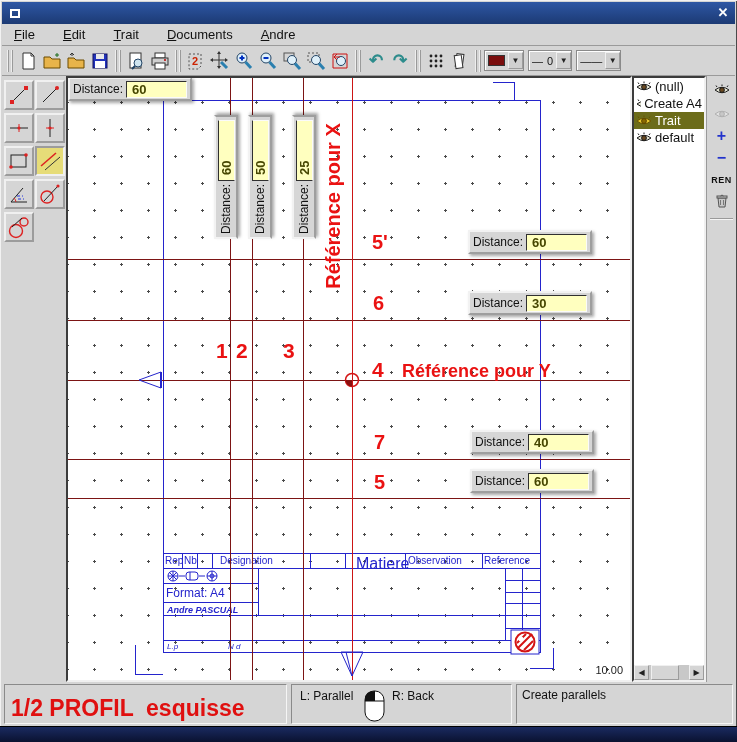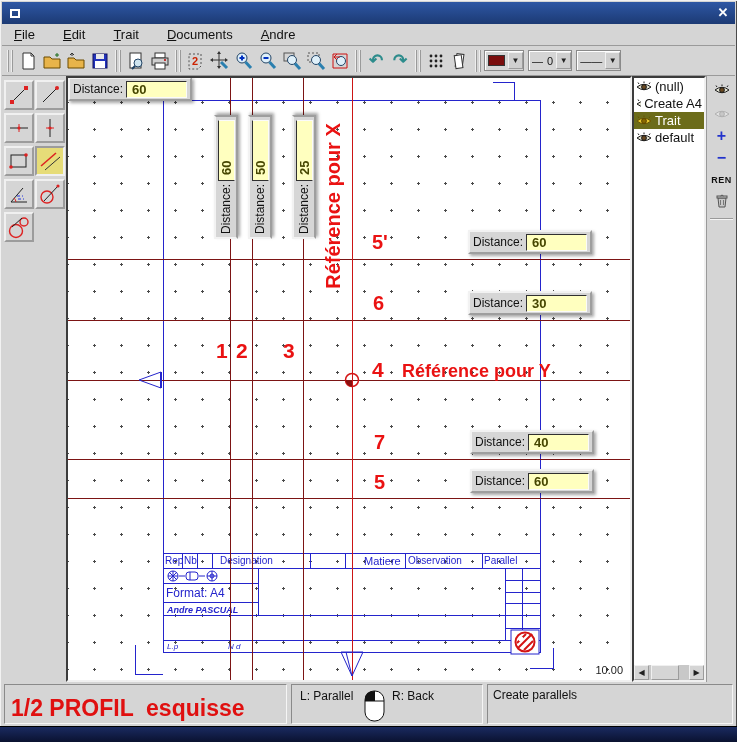--- a/index.html
+++ b/index.html
@@ -336,23 +336,23 @@
         <div class="bl" style="left:437px;top:490px;width:1px;height:72px"></div>
         <div class="bl" style="left:454px;top:490px;width:1px;height:72px"></div>
         <div class="bl" style="left:437px;top:502px;width:35px;height:1px"></div>
         <div class="bl" style="left:437px;top:514px;width:35px;height:1px"></div>
         <div class="bl" style="left:437px;top:525px;width:35px;height:1px"></div>
         <div class="bl" style="left:437px;top:550px;width:35px;height:1px"></div>
 
         <span class="tb-text" style="left:97px;top:477px;font-size:10px">Rep</span>
         <span class="tb-text" style="left:116px;top:477px;font-size:10px">Nb</span>
         <span class="tb-text" style="left:152px;top:477px;font-size:10px">Designation</span>
-        <span class="tb-text" style="left:296px;top:477px;font-size:11px">Matiere</span>
+        <span class="tb-text" style="left:288px;top:477px;font-size:16px">Matiere</span>
         <span class="tb-text" style="left:340px;top:477px;font-size:10px">Observation</span>
-        <span class="tb-text" style="left:416px;top:477px;font-size:10px">Parallel</span>
+        <span class="tb-text" style="left:416px;top:477px;font-size:10px">Reference</span>
         <svg style="position:absolute;left:98px;top:492px" width="86" height="12">
           <g stroke="#2424cc" fill="none">
               <circle cx="7" cy="6" r="5"></circle>
               <path d="M3,2 L11,10 M11,2 L3,10 M2,6 h10 M7,1 v10"></path>
               <line x1="13" y1="6" x2="19" y2="6"></line>
               <rect x="20" y="2" width="12" height="8" rx="3"></rect>
               <line x1="24" y1="2" x2="24" y2="10"></line>
               <line x1="33" y1="6" x2="39" y2="6"></line>
               <circle cx="46" cy="6" r="5"></circle>
               <path d="M41,6 h10 M46,1 v10"></path>
@@ -517,21 +517,21 @@
           </svg>
         </span>
       <div style="position:absolute;left:3px;top:142px;width:23px;height:2px;border-top:1px solid #9a9a9a;border-bottom:1px solid #f5f5f5"></div>
     </div>
   </div>
 
   <div class="statusbar">
     <div class="status-cell" style="width:283px">
       <span class="status-note">1/2 PROFIL  esquisse</span>
       </div>
-    <div class="status-cell" style="width:192px">
+    <div class="status-cell" style="width:221px">
       <span class="hint" style="left:8px;top:4px">L: Parallel</span>
       <svg style="position:absolute;left:72px;top:5px" width="21" height="32">
         <rect x="1" y="1" width="19" height="30" rx="9" fill="#fff" stroke="#111"></rect>
         <path d="M1,11 h19 M10.5,1 v10" stroke="#111"></path>
         <path d="M10.5,1 L10.5,11 L1,11 L1,9 Q1,1 10.5,1 Z" fill="#111"></path>
         </svg>
       <span class="hint" style="left:100px;top:4px">R: Back</span>
       </div>
     <div class="status-cell" style="flex:1">
       <span class="hint" style="left:5px;top:3px">Create parallels</span>

